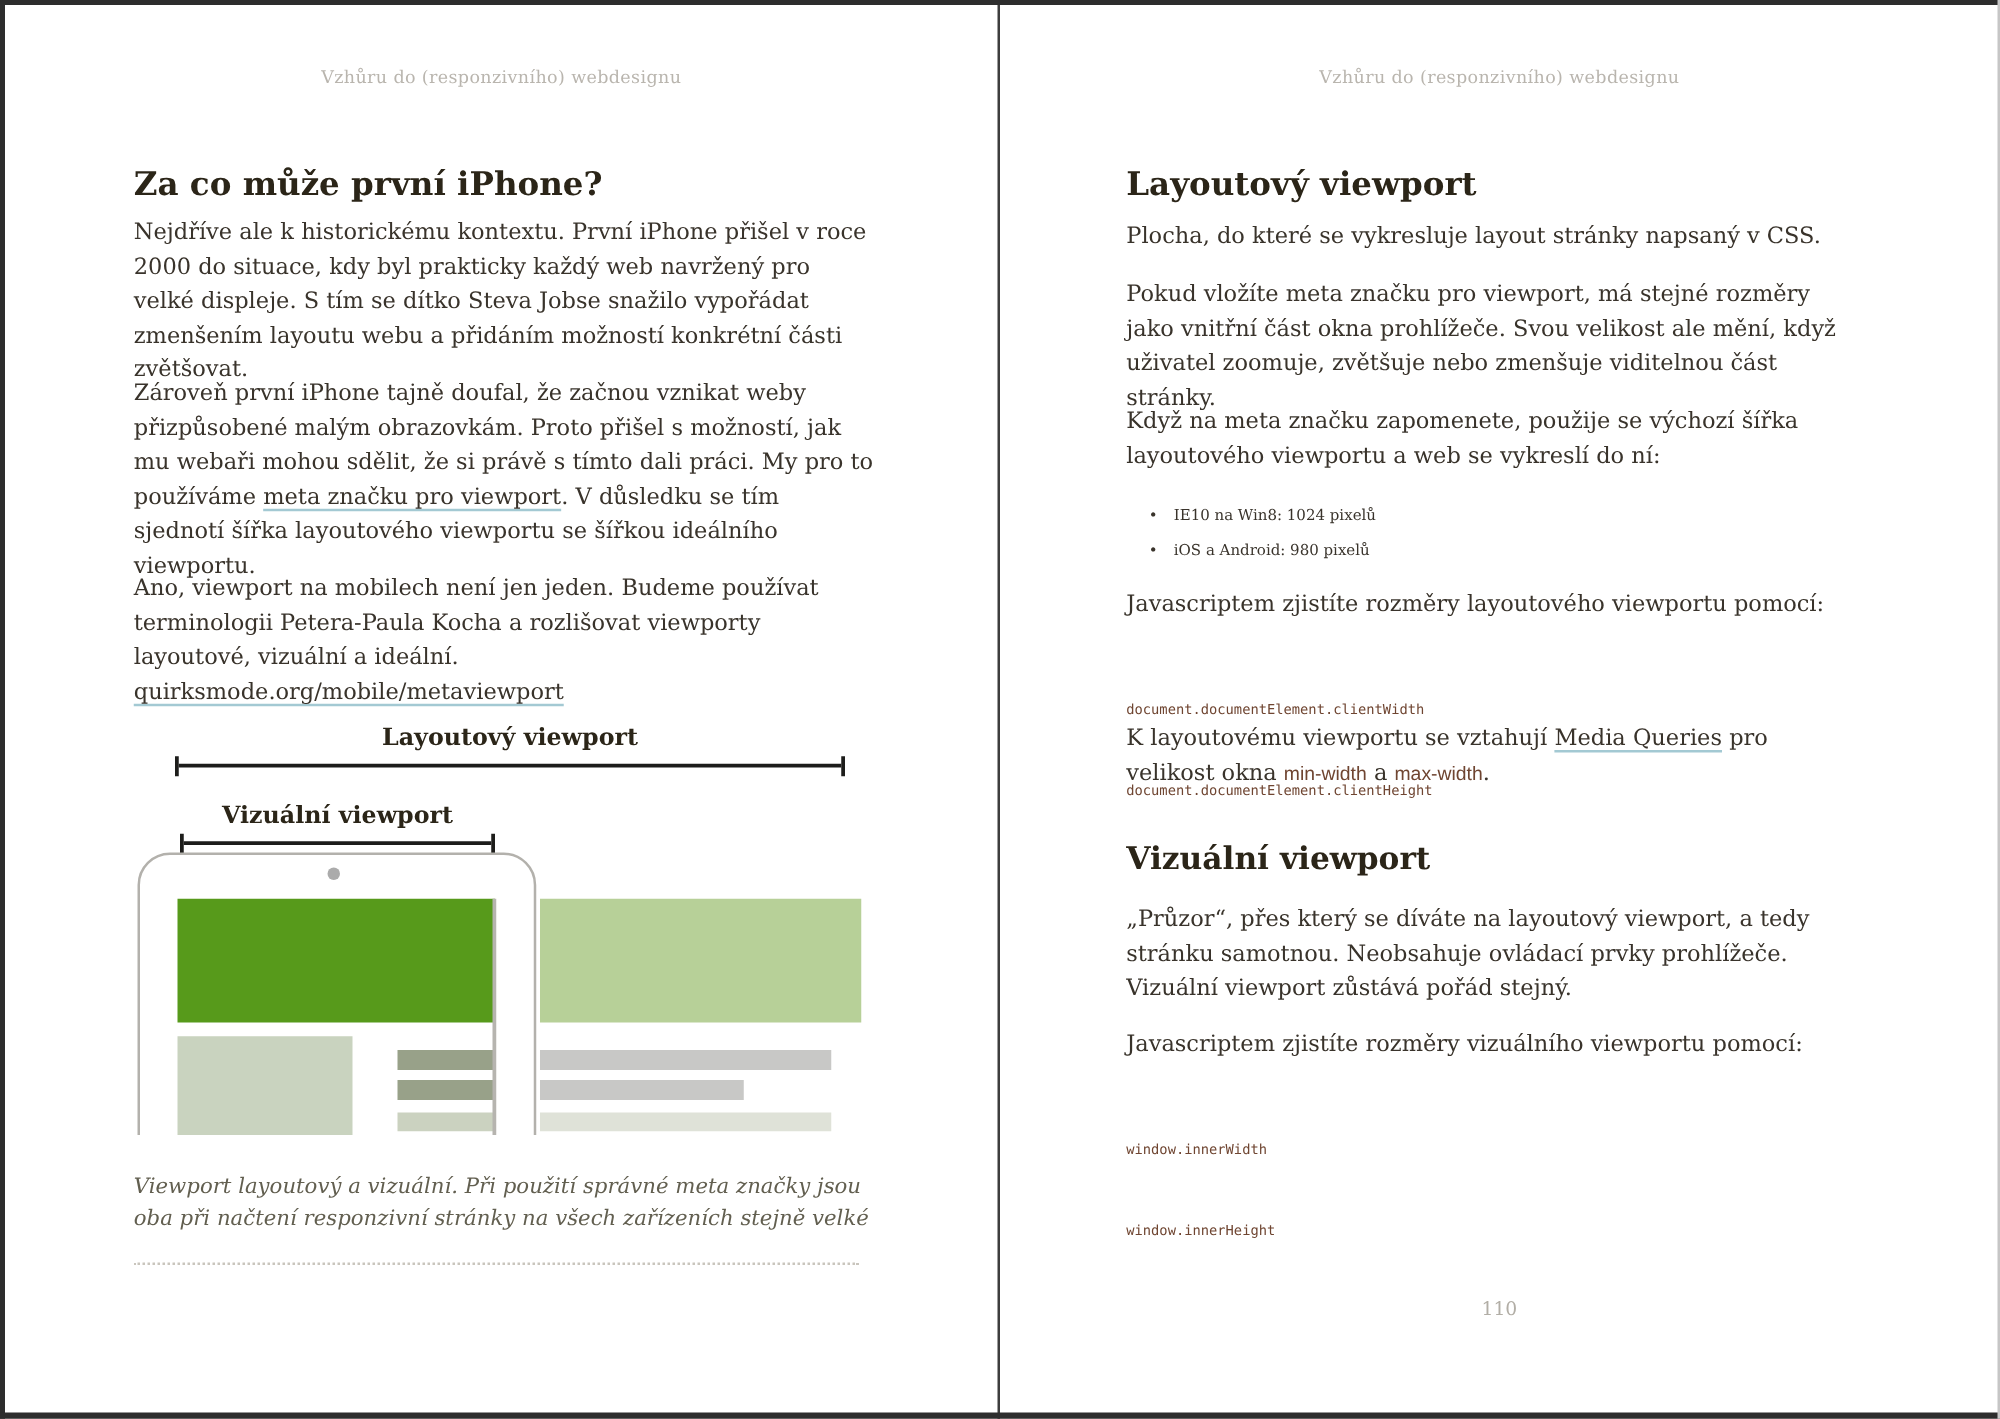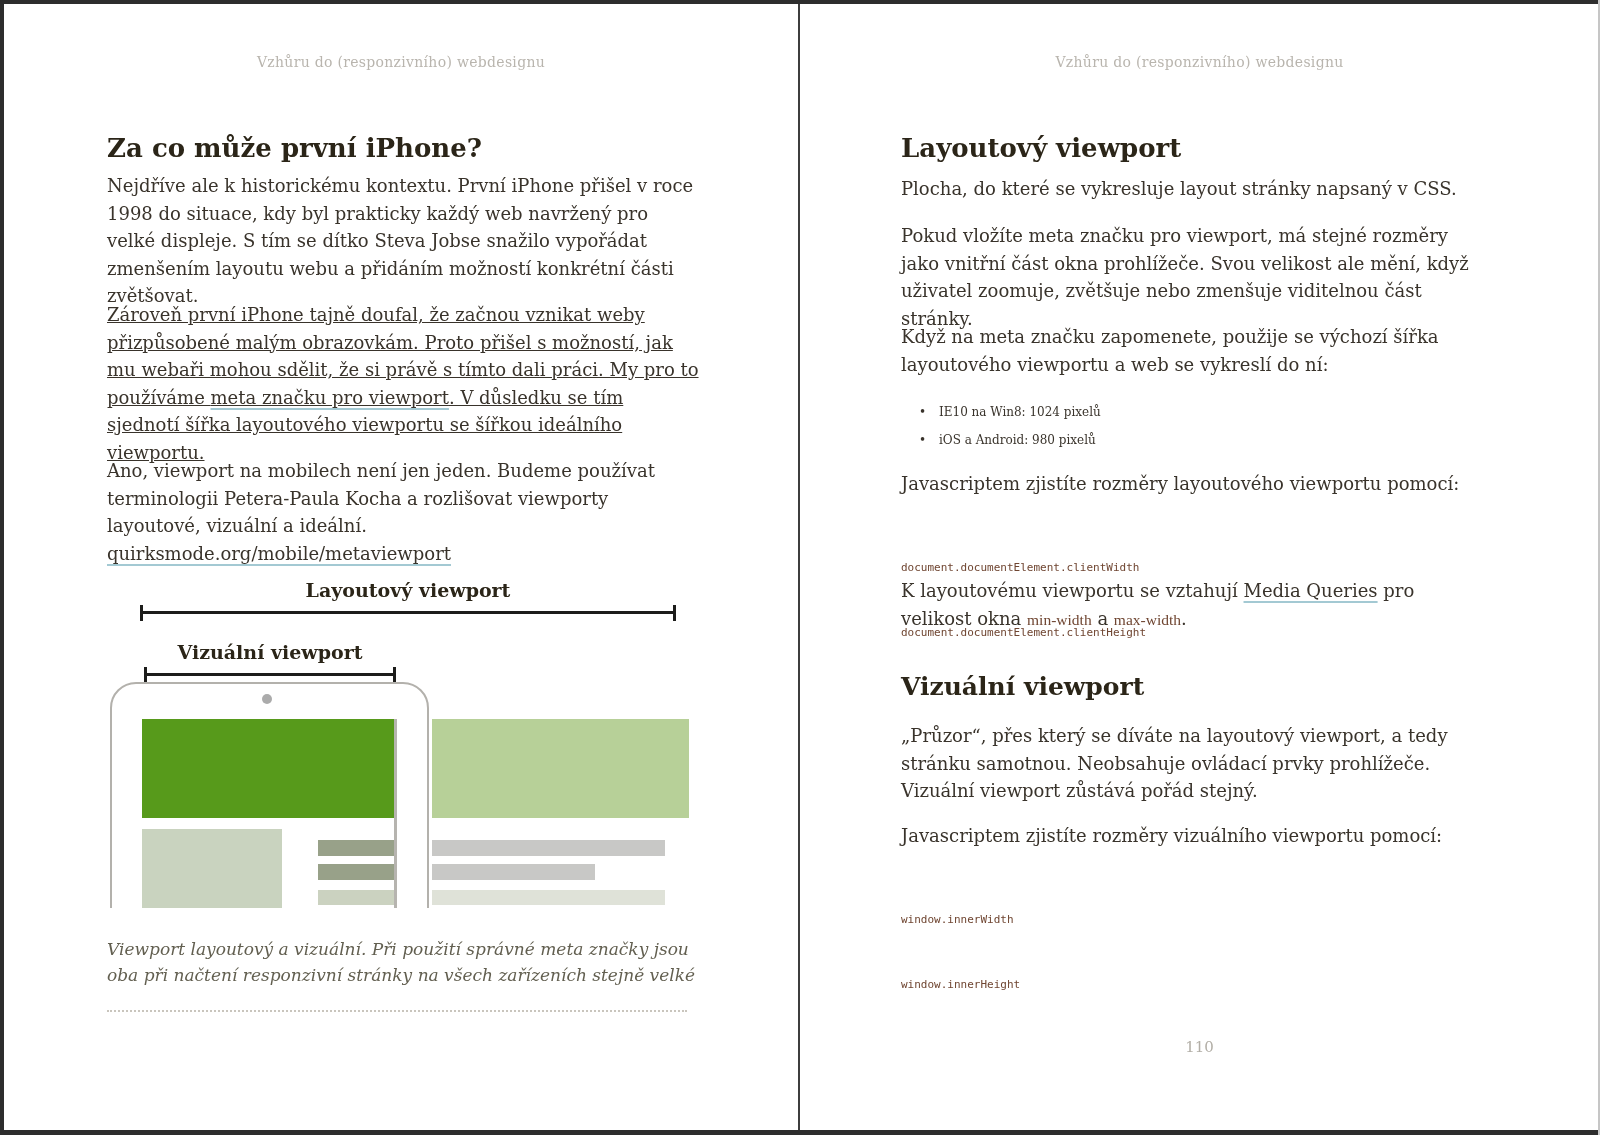--- a/index.html
+++ b/index.html
@@ -30,21 +30,21 @@
 
   .body-p{position:absolute;margin:0;font-size:18px;line-height:27.5px;color:#39332b;}
   .pl .body-p{left:103px;width:592px;}
   .pr .body-p{left:100px;width:588px;}
 
   .link{color:inherit;cursor:pointer;text-decoration:underline;
     text-decoration-color:#a3c9d3;text-decoration-thickness:2px;text-underline-offset:4px;}
 
   .codeblock{position:absolute;margin:0;font-family:"DejaVu Sans Mono",monospace;
     font-size:11px;line-height:21.5px;color:#6f4531;white-space:pre;}
-  .icode{font-family:Liberation Serif, serif;font-size:15.5px;color:#6f4531;}
+  .icode{font-family:Liberation Sans, sans-serif;font-size:15.5px;color:#6f4531;}
 
   ul.bullets{position:absolute;margin:0;padding:0;list-style:none;
     font-size:12px;color:#39332b;}
   ul.bullets li{position:relative;line-height:28px;padding-left:20px;}
   ul.bullets li::before{content:"\2022";position:absolute;left:0;top:0;color:#39332b;}
 
   
   .figure{position:absolute;left:0;top:565px;width:794px;height:343px;overflow:hidden;}
   .ruler{position:absolute;height:16px;
     border-left:3px solid #1d1d1b;border-right:3px solid #1d1d1b;}
@@ -72,23 +72,23 @@
 <div class="fr fr-bottom"></div>
 <div class="fr fr-right"></div>
 <div class="pagesplit"></div>
 
 <div class="page page-left pl">
 
   <div class="runhead">Vzhůru do (responzivního) webdesignu</div>
 
   <h1 class="sec-h1" style="left:103px;top:133px;">Za co může první iPhone?</h1>
 
-  <p class="body-p" style="top:172px;">Nejdříve ale k historickému kontextu. První iPhone přišel v roce 1998 do situace, kdy byl prakticky každý web navržený pro velké displeje. S tím se dítko Steva Jobse snažilo vypořádat zmenšením layoutu webu a přidáním možností konkrétní části zvětšovat.</p>
+  <p class="body-p" style="top:172px;">Nejdříve ale k historickému kontextu. První iPhone přišel v roce 2000 do situace, kdy byl prakticky každý web navržený pro velké displeje. S tím se dítko Steva Jobse snažilo vypořádat zmenšením layoutu webu a přidáním možností konkrétní části zvětšovat.</p>
 
-  <p class="body-p" style="top:301px;text-decoration:underline;"><span>Zároveň první iPhone tajně doufal, že začnou vznikat weby přizpůsobené malým obrazovkám. Proto přišel s možností, jak mu webaři mohou sdělit, že si právě s tímto dali práci. My pro to používáme </span><span class="link">meta značku pro viewport</span><span>. V důsledku se tím sjednotí šířka layoutového viewportu se šířkou ideálního viewportu.</span></p>
+  <p class="body-p" style="top:301px;"><span>Zároveň první iPhone tajně doufal, že začnou vznikat weby přizpůsobené malým obrazovkám. Proto přišel s možností, jak mu webaři mohou sdělit, že si právě s tímto dali práci. My pro to používáme </span><span class="link">meta značku pro viewport</span><span>. V důsledku se tím sjednotí šířka layoutového viewportu se šířkou ideálního viewportu.</span></p>
 
   <p class="body-p" style="top:457px;"><span>Ano, viewport na mobilech není jen jeden. Budeme používat terminologii Petera-Paula Kocha a rozlišovat viewporty layoutové, vizuální a ideální. </span><span class="link">quirksmode.org/mobile/metaviewport</span></p>
 
   <div class="figure">
     <p class="ruler-label" style="left:136px;top:14px;width:536px;">Layoutový viewport</p>
     <div class="ruler" style="left:136px;top:40px;width:530px;"></div>
 
     <p class="ruler-label" style="left:140px;top:76px;width:252px;">Vizuální viewport</p>
     <div class="ruler" style="left:140px;top:102px;width:246px;"></div>
 

